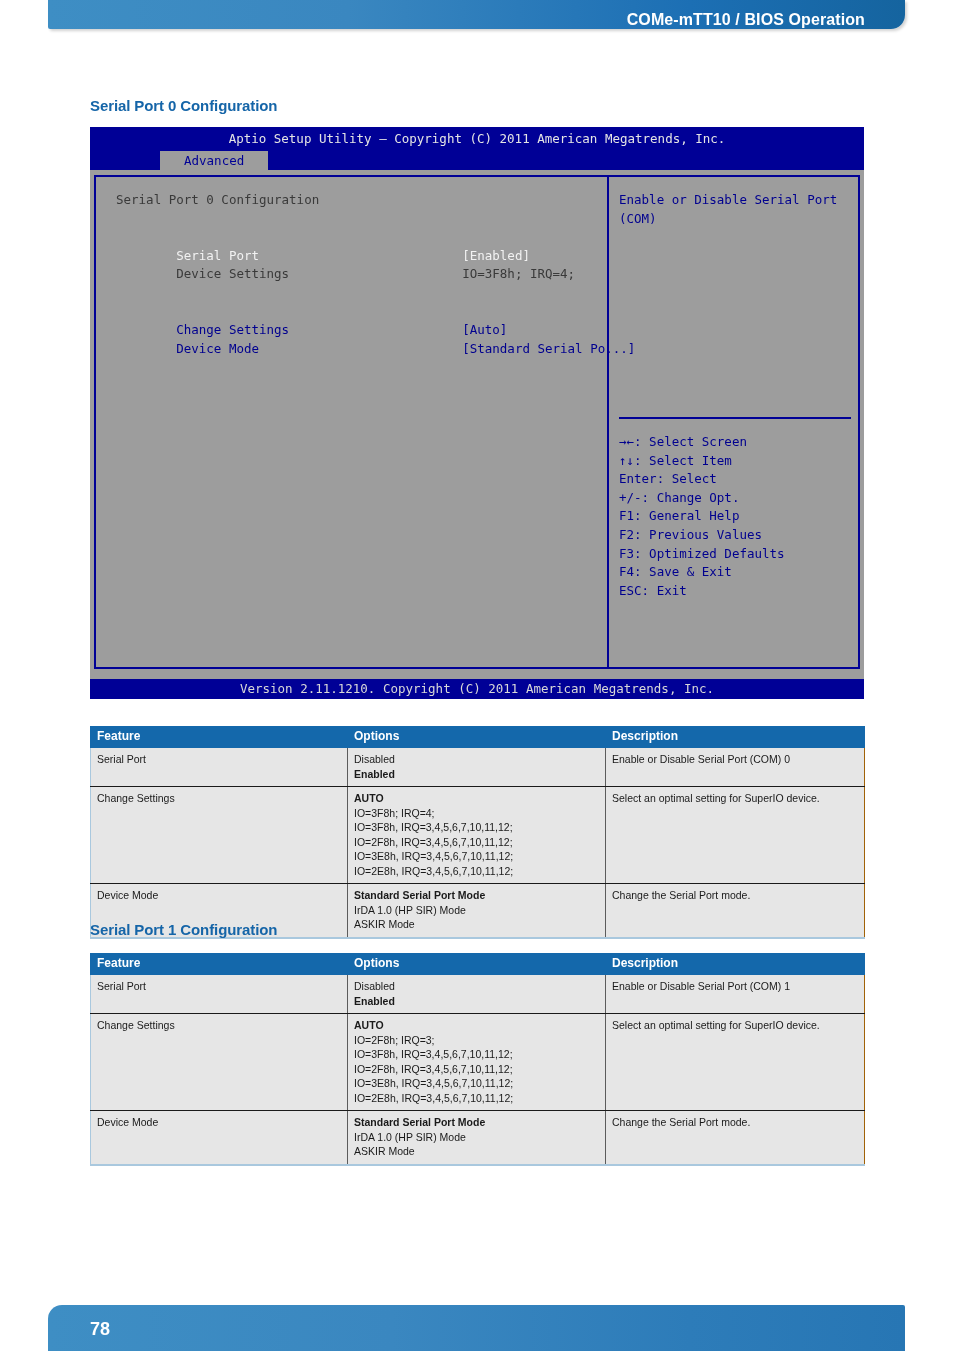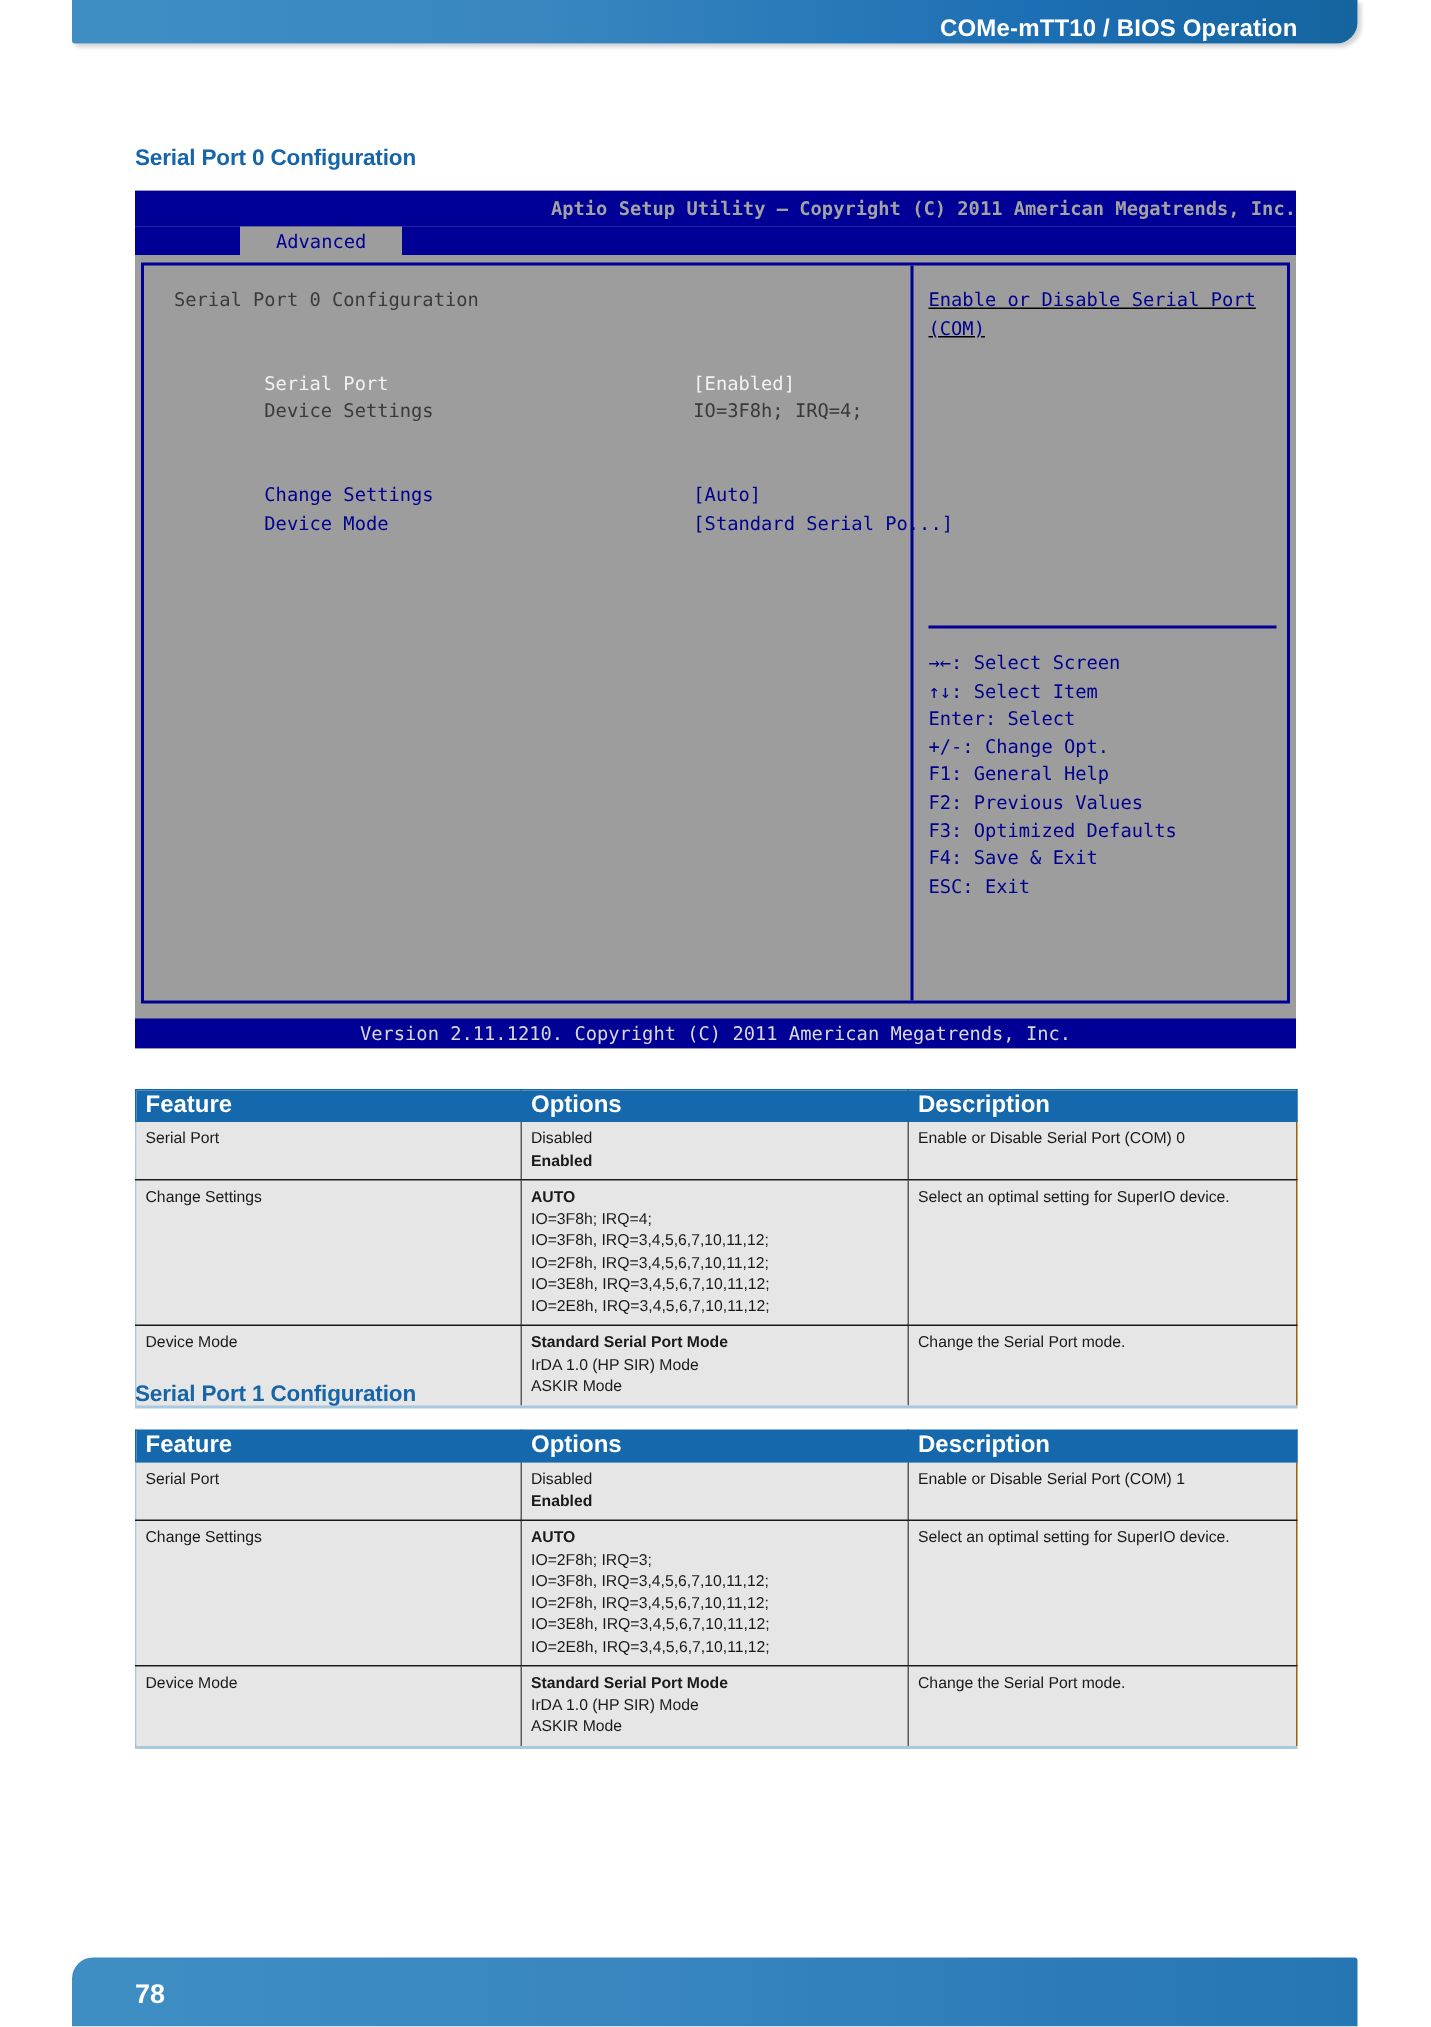--- a/index.html
+++ b/index.html
@@ -63,25 +63,24 @@
     font-size: 12.5px;
     line-height: 18.6px;
     overflow: hidden;
   }
   .bios-titlebar {
     position: absolute;
     left: 0; top: 0;
     width: 774px;
     height: 24px;
     background: #000096;
-    color: #a3a3a3;
-    text-align: right;
+    color: #e5e5e5;
+    text-align: center;
     line-height: 24px;
     white-space: nowrap;
-    font-weight: bold;
   }
   .bios-tabbar {
     position: absolute;
     left: 0; top: 24px;
     width: 774px;
     height: 19px;
     background: #000096;
   }
   .bios-tab {
     position: absolute;
@@ -120,21 +119,20 @@
     padding: 14px 0 0 20px;
     box-sizing: border-box;
   }
   .bios-right {
     position: absolute;
     left: 513px; top: 0;
     width: 249px;
     height: 586px;
     padding: 14px 0 0 10px;
     box-sizing: border-box;
-    text-decoration: underline;
   }
   .bios-line {
     white-space: pre;
     height: 18.6px;
   }
   .c-gray  { color: #3a3a3a; }
   .c-white { color: #f2f2f2; }
   .c-blue  { color: #00008f; }
   .bios-label {
     display: inline-block;
@@ -181,21 +179,21 @@
     font-size: 10.5px;
     color: #1a1a1a;
     table-layout: fixed;
   }
   #table-sp0 { top: 726px; }
   #table-sp1 { top: 953px; }
 
   .spec-table th {
     background: #1468ab;
     color: #ffffff;
-    font-size: 16px;
+    font-size: 12px;
     font-weight: bold;
     text-align: left;
     padding: 3px 6px 4px 6px;
     border: 1px solid #1468ab;
     line-height: 13px;
   }
   .spec-table td {
     background: #e6e6e6;
     border-left: 1px solid #5c5c5c;
     border-right: 1px solid #5c5c5c;

